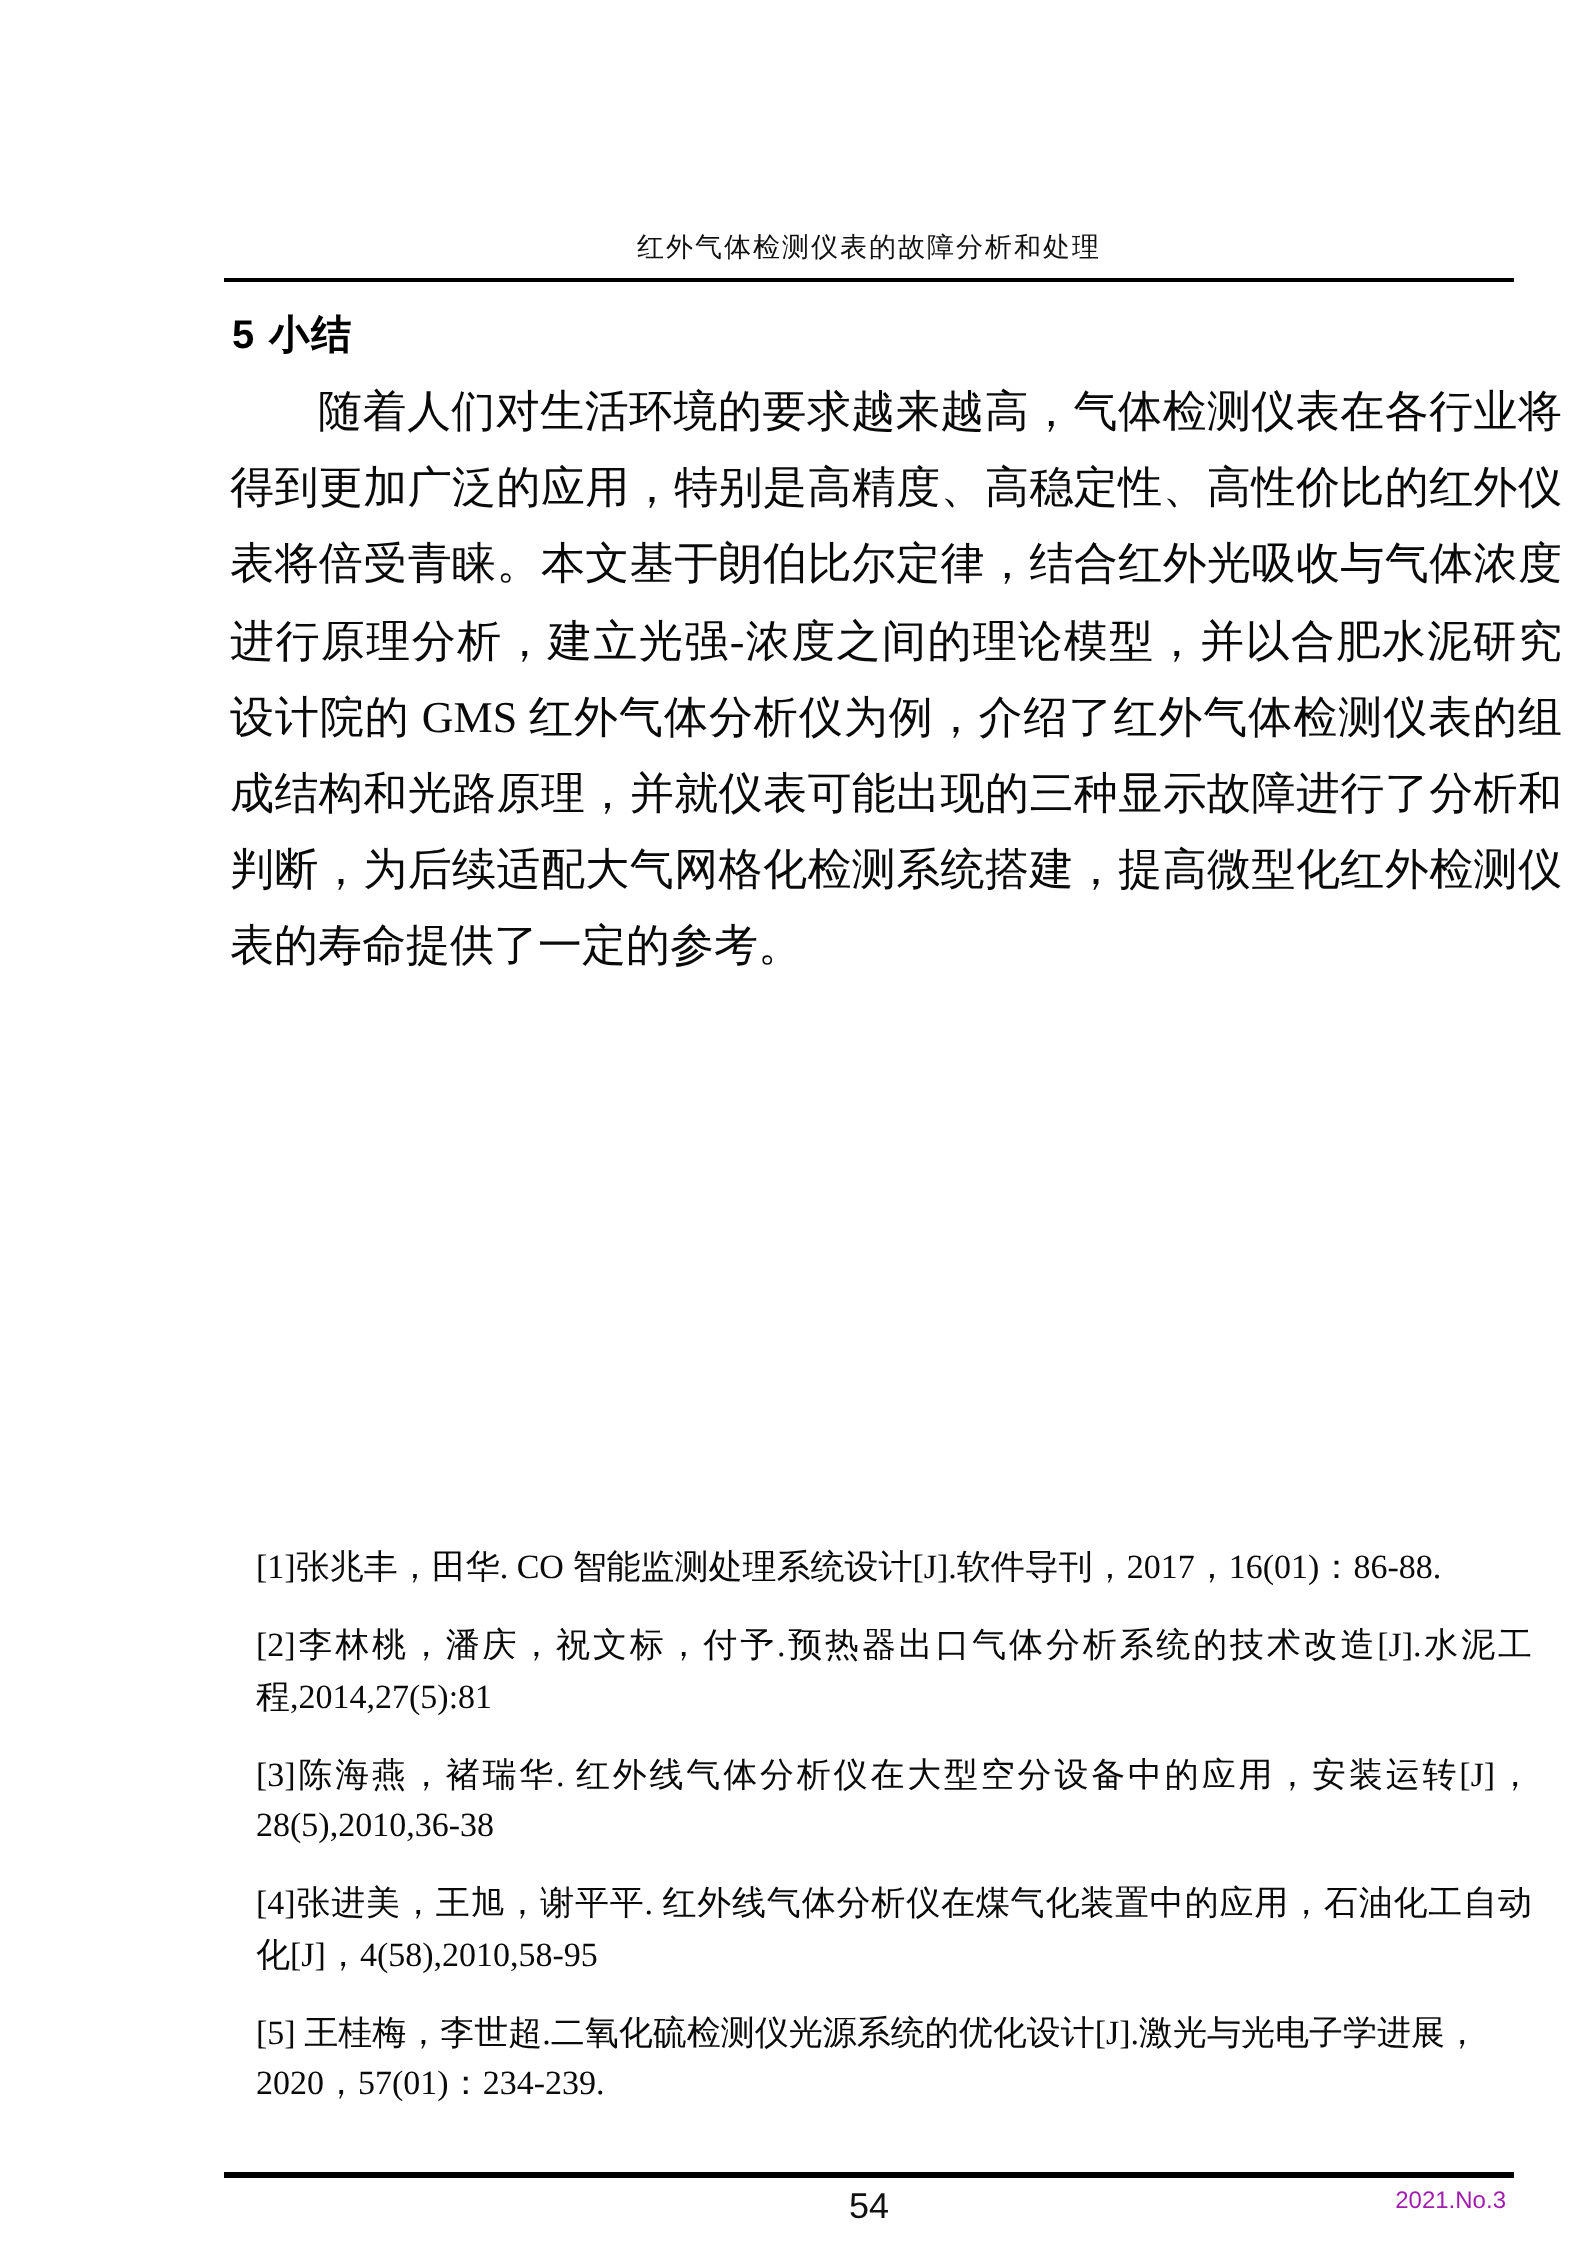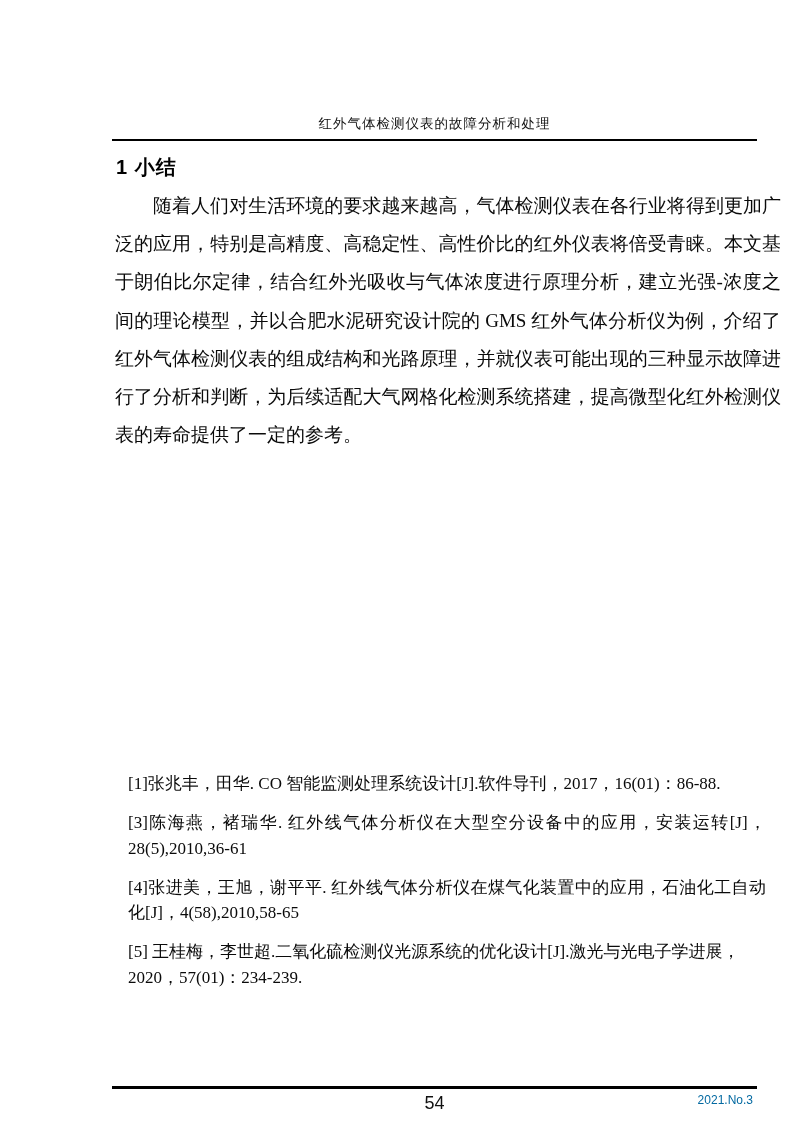--- a/index.html
+++ b/index.html
@@ -35,21 +35,21 @@
     font-family: "Liberation Sans", "DejaVu Sans", sans-serif;
     font-size: 20px;
     font-weight: bold;
     letter-spacing: 1px;
     color: #000;
   }
   .body-para {
     position: absolute;
     top: 136px; left: 64px;
     width: 668px;
-    font-size: 19px;
+    font-size: 22px;
     line-height: 38.2px;
     text-align: justify;
     text-indent: 2em;
     color: #0a0a0a;
   }
   .refs {
     position: absolute;
     top: 707px; left: 64px;
     width: 666px;
   }
@@ -79,40 +79,41 @@
     text-align: center;
     font-family: "Liberation Sans", "DejaVu Sans", sans-serif;
     font-size: 18px;
     color: #111;
   }
   .footer-issue {
     position: absolute;
     top: 1042px; right: 65px;
     font-family: "Liberation Sans", "DejaVu Sans", sans-serif;
     font-size: 12px;
-    color: #0369a1;
+    color: #a21caf;
   }
 </style>
 </head>
 <body>
 
 <div class="page">
 
   <div class="running-head">红外气体检测仪表的故障分析和处理</div>
 
   <div class="head-rule"></div>
 
-  <h1 class="section-heading">1 小结</h1>
+  <h1 class="section-heading">5 小结</h1>
 
   <p class="body-para">随着人们对生活环境的要求越来越高，气体检测仪表在各行业将得到更加广泛的应用，特别是高精度、高稳定性、高性价比的红外仪表将倍受青睐。本文基于朗伯比尔定律，结合红外光吸收与气体浓度进行原理分析，建立光强-浓度之间的理论模型，并以合肥水泥研究设计院的 GMS 红外气体分析仪为例，介绍了红外气体检测仪表的组成结构和光路原理，并就仪表可能出现的三种显示故障进行了分析和判断，为后续适配大气网格化检测系统搭建，提高微型化红外检测仪表的寿命提供了一定的参考。</p>
 
   <div class="refs">
     <div class="ref-item">[1]张兆丰，田华. CO 智能监测处理系统设计[J].软件导刊，2017，16(01)：86-88.</div>
-    <div class="ref-item">[3]陈海燕，褚瑞华. 红外线气体分析仪在大型空分设备中的应用，安装运转[J]，28(5),2010,36-61</div>
-    <div class="ref-item">[4]张进美，王旭，谢平平. 红外线气体分析仪在煤气化装置中的应用，石油化工自动化[J]，4(58),2010,58-65</div>
+    <div class="ref-item">[2]李林桃，潘庆，祝文标，付予.预热器出口气体分析系统的技术改造[J].水泥工程,2014,27(5):81</div>
+    <div class="ref-item">[3]陈海燕，褚瑞华. 红外线气体分析仪在大型空分设备中的应用，安装运转[J]，28(5),2010,36-38</div>
+    <div class="ref-item">[4]张进美，王旭，谢平平. 红外线气体分析仪在煤气化装置中的应用，石油化工自动化[J]，4(58),2010,58-95</div>
     <div class="ref-item no-justify">[5] 王桂梅，李世超.二氧化硫检测仪光源系统的优化设计[J].激光与光电子学进展，2020，57(01)：234-239.</div>
   </div>
 
   <div class="footer-rule"></div>
 
   <div class="footer-page-number">54</div>
 
   <div class="footer-issue">2021.No.3</div>
 
 </div>

